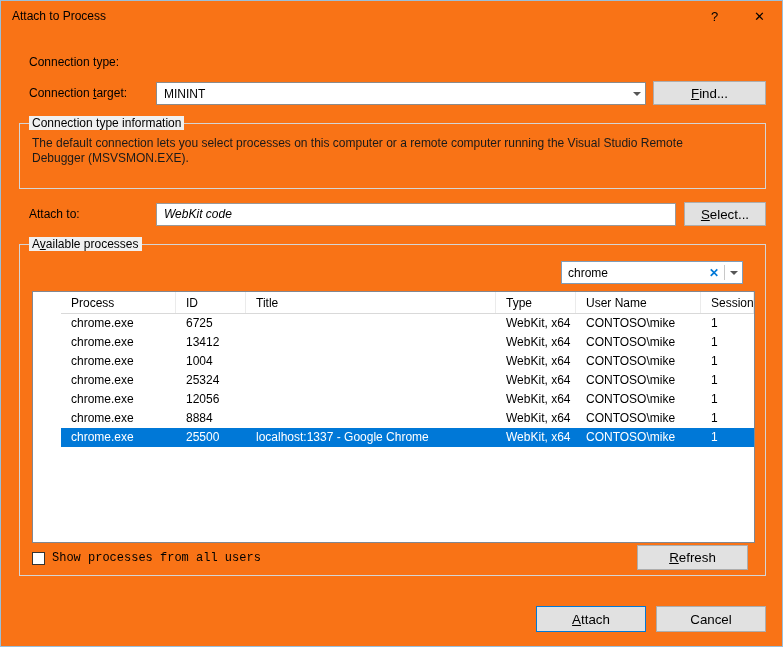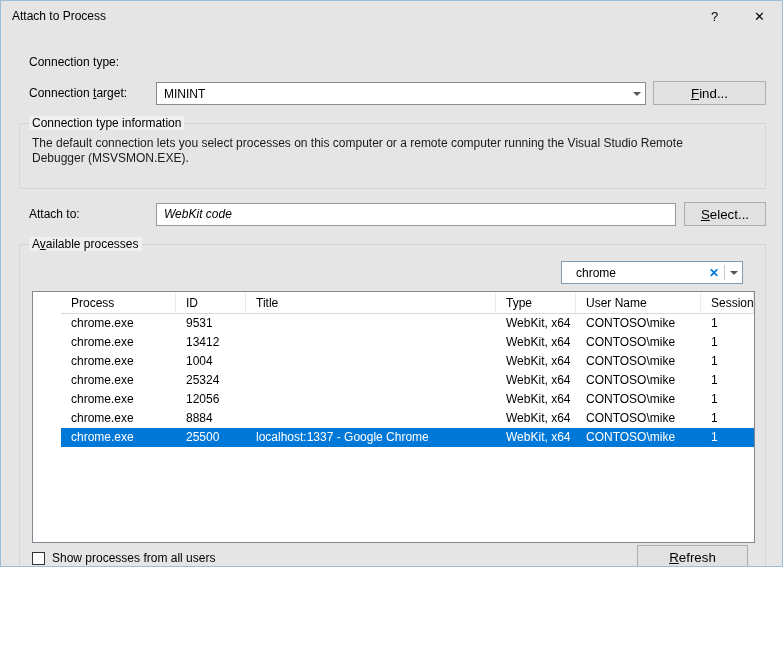--- a/index.html
+++ b/index.html
@@ -1,21 +1,21 @@
 <!DOCTYPE html>
 <html><head>
 <meta charset="utf-8">
 <style>
   * { margin:0; padding:0; box-sizing:border-box; }
   html,body { background:#ffffff; }
   body { font-family:"Liberation Sans", sans-serif; }
 
   .dialog{
-    position:relative; width:783px; height:567px;
-    background:#e5e5e5; border:1px solid #9bbfda;
+    position:relative; width:783px; height:647px;
+    background:#f97316; border:1px solid #9bbfda;
     font-size:12px; color:#000; overflow:hidden;
   }
 
   
   .titlebar{ position:absolute; top:0; left:0; right:0; height:30px; display:flex; align-items:center; }
   .titlebar .title{ margin-left:11px; }
   .tb-buttons{ margin-left:auto; display:flex; height:100%; }
   .tb-btn{ width:45px; height:100%; display:flex; align-items:center; justify-content:center; font-size:13px; color:#000; cursor:default; }
 
   .lbl{ position:absolute; left:28px; height:23px; line-height:23px; white-space:nowrap; }
@@ -32,21 +32,21 @@
   .btn{ position:absolute; background:#e1e1e1; border:1px solid #adadad; display:flex; align-items:center; justify-content:center; cursor:default; white-space:nowrap; }
   .btn.primary{ border-color:#0078d7; }
 
   
   .groupbox{ position:absolute; border:1px solid #d5d5d5; }
   .gb-title{ position:absolute; top:-8px; left:9px; background:#f0f0f0; padding:0 3px; line-height:14px; white-space:nowrap; }
   .info-text{ position:absolute; left:12px; right:60px; top:12px; line-height:15px; color:#1a1a1a; }
 
   
   .filter{ position:absolute; display:flex; align-items:center; background:#fff; border:1px solid #7f9db9; height:23px; }
-  .filter input{ flex:1; min-width:0; border:0; outline:0; font:inherit; padding-left:14px; background:transparent; }
+  .filter input{ flex:1; min-width:0; border:0; outline:0; font:inherit; padding-left:6px; background:transparent; }
   .filter .clear{ color:#0078d7; font-weight:bold; width:20px; text-align:center; font-size:12px; cursor:default; }
   .filter .divider{ width:1px; height:15px; background:#c8c8c8; }
 
   
   .proc-table{ position:absolute; background:#fff; border:1px solid #828790; overflow:hidden;padding-left:28px; }
   .proc-header{ display:flex; height:22px; line-height:22px; border-bottom:1px solid #d9d9d9; background:#fff; }
   .proc-header .col{ border-right:1px solid #ebebeb; }
   .col{ padding-left:10px; white-space:nowrap; overflow:hidden; }
   .col-process{ width:115px; }
   .col-id{ width:70px; }
@@ -109,21 +109,21 @@
         <div class="col col-process">Process</div>
         <div class="col col-id">ID</div>
         <div class="col col-title">Title</div>
         <div class="col col-type">Type</div>
         <div class="col col-user">User Name</div>
         <div class="col col-session">Session</div>
       </div>
       <div>
           <div class="proc-row">
             <div class="col col-process">chrome.exe</div>
-            <div class="col col-id">9531</div>
+            <div class="col col-id">6725</div>
             <div class="col col-title"></div>
             <div class="col col-type">WebKit, x64</div>
             <div class="col col-user">CONTOSO\mike</div>
             <div class="col col-session">1</div>
           </div>
           <div class="proc-row">
             <div class="col col-process">chrome.exe</div>
             <div class="col col-id">13412</div>
             <div class="col col-title"></div>
             <div class="col col-type">WebKit, x64</div>
@@ -166,21 +166,21 @@
             <div class="col col-process">chrome.exe</div>
             <div class="col col-id">25500</div>
             <div class="col col-title">localhost:1337 - Google Chrome</div>
             <div class="col col-type">WebKit, x64</div>
             <div class="col col-user">CONTOSO\mike</div>
             <div class="col col-session">1</div>
           </div>
         </div>
     </div>
 
-    <div class="chkrow" style="left:12px; top:306px;">
+    <div class="chkrow" style="left:12px; top:306px;font-family:Liberation Mono, monospace;">
       <div class="chk"></div>
       <div>Show processes from all users</div>
     </div>
 
     <button class="btn" style="left:617px; top:300px; width:111px; height:25px;"><u>R</u>efresh</button>
   </div>
 
   <button class="btn primary" style="left:535px; top:605px; width:110px; height:26px;"><u>A</u>ttach</button>
   <button class="btn" style="left:655px; top:605px; width:110px; height:26px;">Cancel</button>
 

